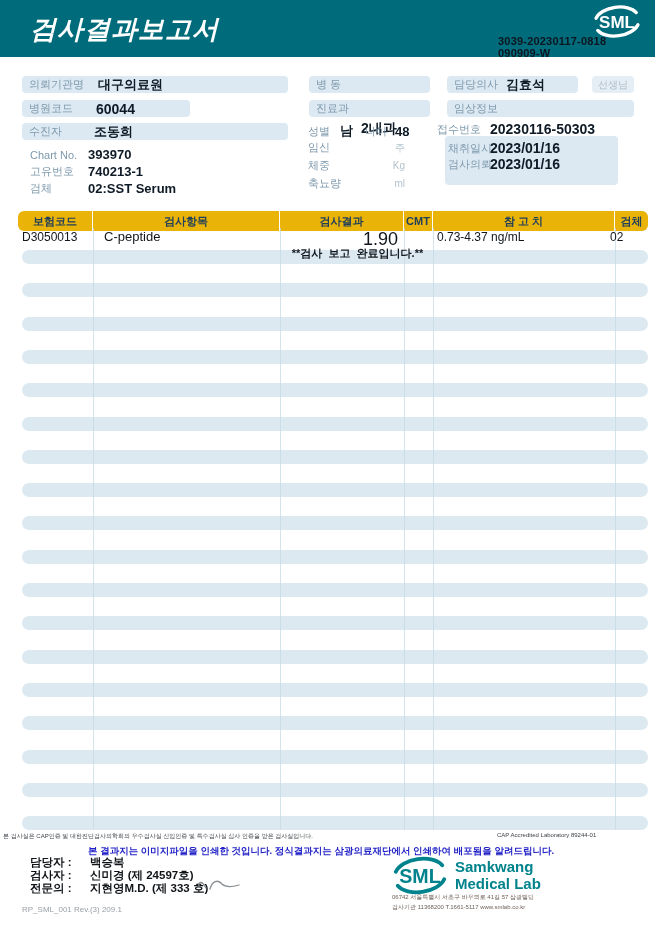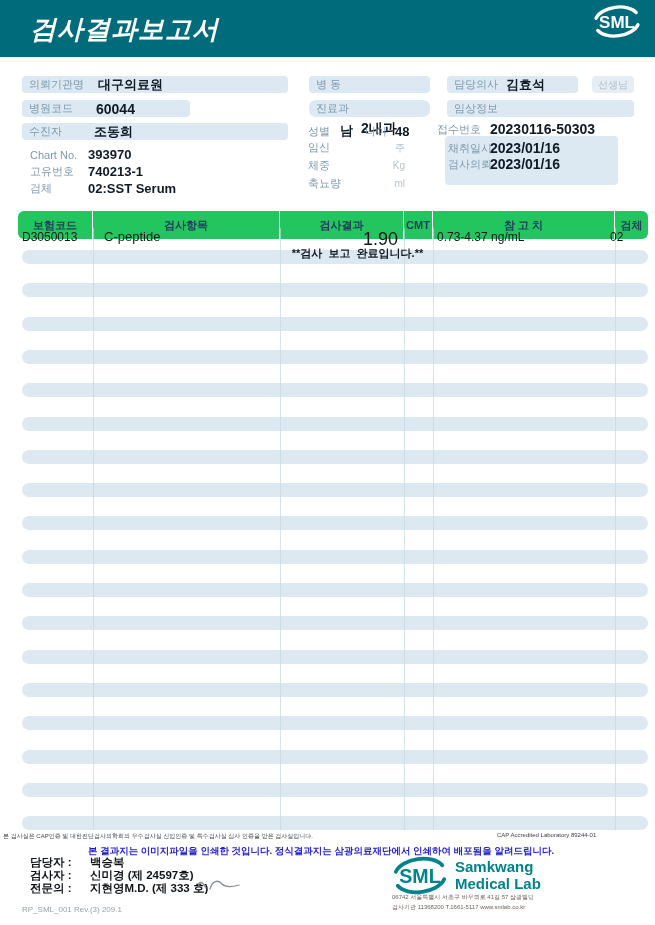--- a/index.html
+++ b/index.html
@@ -18,21 +18,21 @@
   .row  { position:absolute; display:flex; align-items:center; }
   .lbl  { color:#7e99ac; font-size:11px; white-space:nowrap; }
   .val  { color:#0e1a26; font-size:13px; font-weight:bold; white-space:nowrap; }
   .val-lg { font-size:14px; }
   .unit { color:#b4c3cd; font-size:10px; }
   .suffix-pill { background:#e6eef5; }
   .suffix-pill .lbl { color:#aebdc9; font-size:10px; }
   .blue-block { position:absolute; left:445px; top:136px; width:173px; height:49px; background:#dce9f2; border-radius:4px; }
 
   
-  .thead { position:absolute; left:18px; top:211px; width:630px; height:28px; display:flex; background:#22c55e; border-radius:6px; overflow:hidden; }
+  .thead { position:absolute; left:18px; top:211px; width:630px; height:20px; display:flex; background:#eab308; border-radius:6px; overflow:hidden; }
   .th { display:flex; align-items:center; justify-content:center; color:#21405a; font-size:11px; font-weight:bold; border-right:1px solid #ffffff; white-space:nowrap; }
   .th:last-child { border-right:none; }
   .vline { position:absolute; top:228px; width:1px; height:602px; background:#c3d7e1; opacity:.7; }
   .stripe { position:absolute; left:22px; width:626px; height:14px; background:#dde9f0; border-radius:7px; }
   .cell { position:absolute; color:#10161c; white-space:nowrap; }
   .msg { position:absolute; left:270px; top:246px; width:175px; text-align:center; font-size:11px; font-weight:bold; color:#10161c; white-space:pre; }
 
   
   .cap-line { position:absolute; font-size:6px; color:#3a3f44; white-space:nowrap; }
   .notice { position:absolute; left:88px; top:845px; font-size:9.5px; font-weight:bold; color:#2323c8; white-space:nowrap; }
@@ -50,20 +50,24 @@
 
   <div class="banner">
     <div class="banner-title">검사결과보고서</div>
     <svg class="banner-logo" width="52" height="35" viewBox="0 0 110 74">
       <g transform="rotate(-8 55 37)" stroke="#ffffff" stroke-width="7" fill="none" stroke-linecap="round">
         <path d="M12 24 A46 27 0 0 1 98 24"></path>
         <path d="M98 50 A46 27 0 0 1 12 50"></path>
       </g>
       <text x="55" y="50" text-anchor="middle" font-size="36" font-weight="bold" fill="#ffffff" font-family="Liberation Sans, sans-serif">SML</text>
     </svg>
+    <div class="banner-code">
+      <div>3039-20230117-0818</div>
+      <div>090909-W</div>
+    </div>
   </div>
 
   <div class="pill" style="left:22px; top:76px; width:266px;">
     <span class="lbl">의뢰기관명</span>
     <span class="val" style="margin-left:14px;">대구의료원</span>
   </div>
   <div class="pill" style="left:309px; top:76px; width:121px;">
     <span class="lbl">병 동</span>
     <span class="val" style="margin-left:12px;"></span>
   </div>
@@ -72,21 +76,21 @@
     <span class="val" style="margin-left:8px;">김효석</span>
   </div>
   <div class="pill suffix-pill" style="left:592px; top:76px; width:42px; justify-content:center;">
     <span class="lbl">선생님</span>
   </div>
 
   <div class="pill" style="left:22px; top:100px; width:168px;">
     <span class="lbl">병원코드</span>
     <span class="val val-lg" style="margin-left:23px;">60044</span>
   </div>
-  <div class="pill" style="left:309px; top:100px; width:121px;border-radius:7px;">
+  <div class="pill" style="left:309px; top:100px; width:121px;">
     <span class="lbl">진료과</span>
     <span class="val val-lg" style="margin-left:12px;margin-top:40px;">2내과</span>
   </div>
   <div class="pill" style="left:447px; top:100px; width:187px;">
     <span class="lbl">임상정보</span>
     <span class="val" style="margin-left:10px;"></span>
   </div>
 
   <div class="pill" style="left:22px; top:123px; width:266px;">
     <span class="lbl">수진자</span>

